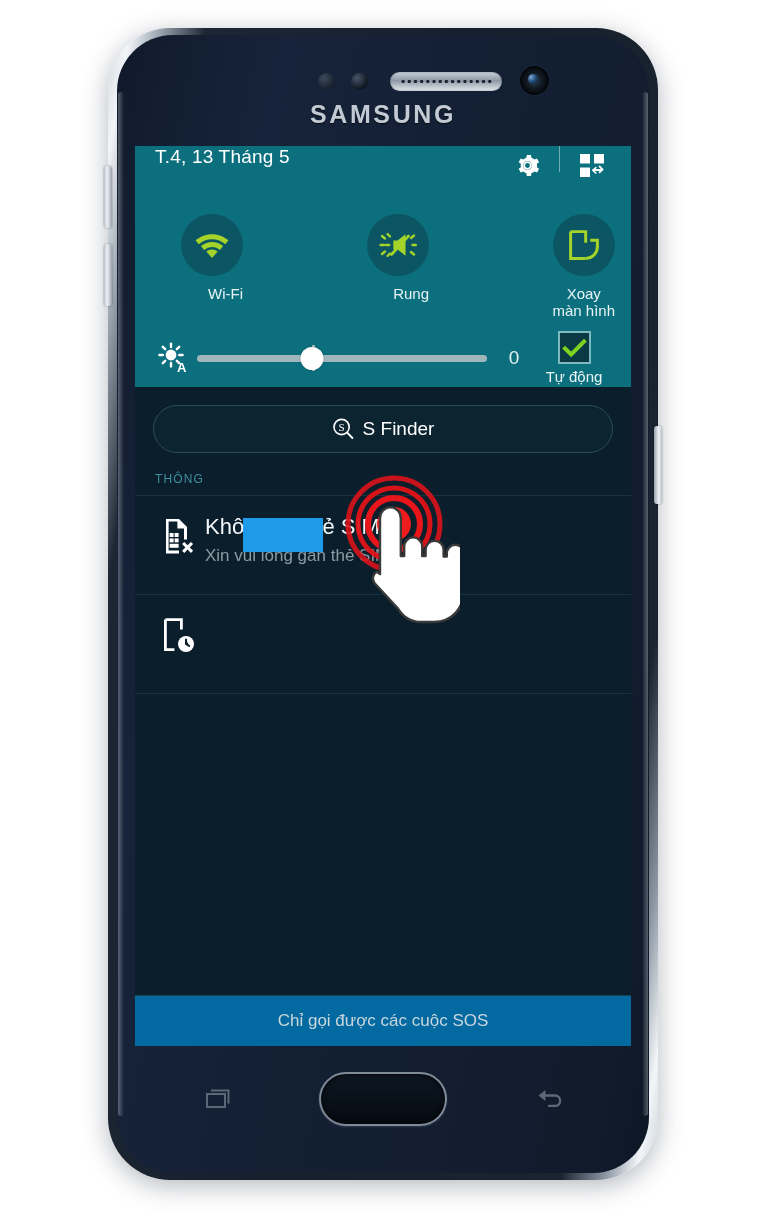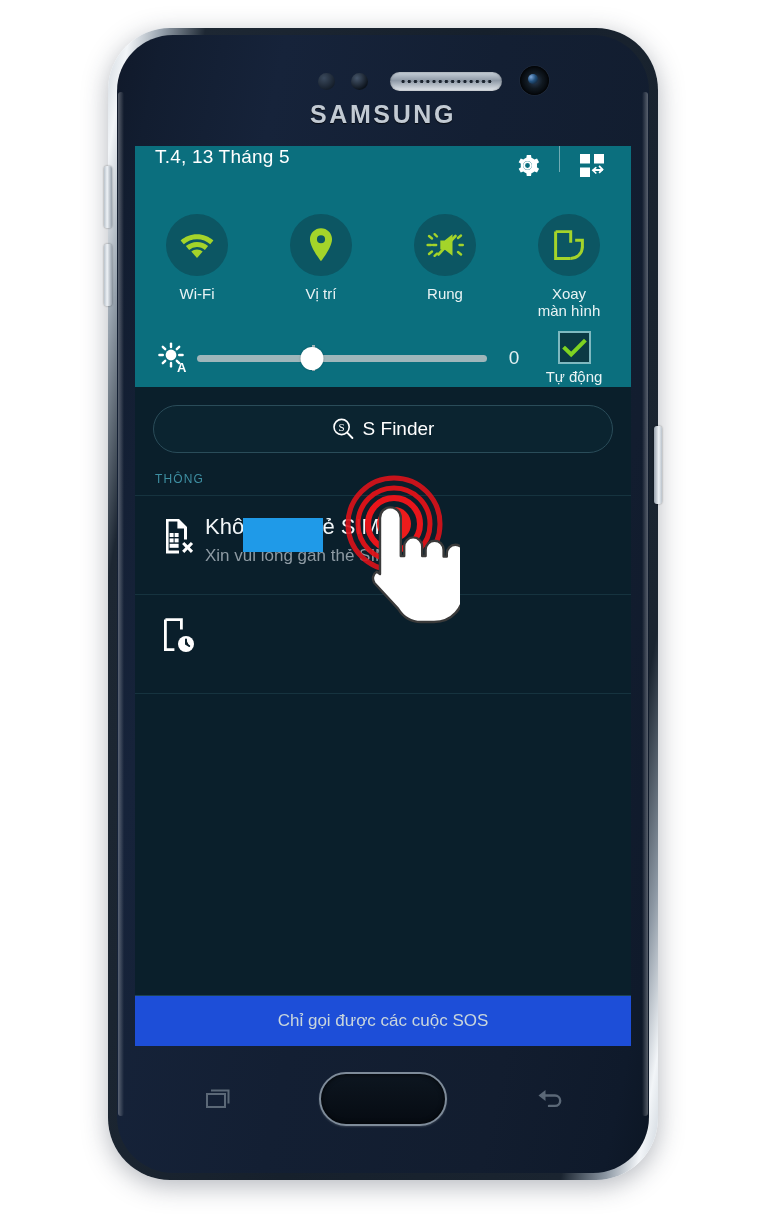--- a/index.html
+++ b/index.html
@@ -132,21 +132,21 @@
     margin: 0 13px;
   }
 
   
   #toggle-row {
     display: flex; justify-content: space-between;
     padding: 6px 16px 0 16px;
   }
   .toggle-item {
     width: 92px;
-    display: flex; flex-direction: column; align-items: center;
+    display: flex; flex-direction: column; align-items: flex-end;
   }
   .toggle-circle {
     width: 62px; height: 62px; border-radius: 50%;
     background: #0c5663;
     display: flex; align-items: center; justify-content: center;
   }
   .toggle-label {
     margin-top: 9px;
     color: #e9f3f4;
     font-size: 15px; line-height: 17px;
@@ -244,21 +244,21 @@
     position: absolute;
     left: 38px; top: 5px;
     width: 80px; height: 34px;
     background: #1f9ae8;
   }
 
   #screen-bottom-bar {
     position: absolute; left: 0; right: 0; bottom: 0;
     height: 50px;
     border-top: 1px solid #1d4352;
-    background: #1d4ed8;
+    background: #0369a1;
     display: flex; align-items: center; justify-content: center;
     color: #c9d6dc; font-size: 17px;
   }
 
   
   #bottom-bezel {
     position: absolute; left: 0; bottom: 0; width: 100%; height: 134px;
   }
   #home-button {
     position: absolute; left: 50%; top: 26px;
@@ -348,28 +348,20 @@
           <div class="toggle-circle">
             <svg width="36" height="30" viewBox="0 0 36 30" aria-hidden="true">
               <path fill="#a4d42a" d="M18 4.2C11.6 4.2 5.9 6.6 1.6 10.4l3.2 3.8C8.3 11.1 12.9 9.2 18 9.2s9.7 1.9 13.2 5l3.2-3.8C30.1 6.6 24.4 4.2 18 4.2z"></path>
               <path fill="#a4d42a" d="M18 11.9c-4.3 0-8.2 1.6-11.1 4.2l3.2 3.8A11.9 11.9 0 0 1 18 16.9c3 0 5.8 1.1 7.9 3l3.2-3.8A16.8 16.8 0 0 0 18 11.9z"></path>
               <path fill="#a4d42a" d="M18 19.4c-2.2 0-4.2.8-5.7 2.2L18 28l5.7-6.4a8.5 8.5 0 0 0-5.7-2.2z"></path>
             </svg>
           </div>
           <div class="toggle-label">Wi-Fi</div>
         </div>
 
-        <div class="toggle-item">
-          <div class="toggle-circle">
-            <svg width="30" height="36" viewBox="0 0 24 30" aria-hidden="true">
-              <path fill="#a4d42a" d="M12 1C6.9 1 2.8 5.1 2.8 10.2c0 6.9 9.2 18.3 9.2 18.3s9.2-11.4 9.2-18.3C21.2 5.1 17.1 1 12 1zm0 12.6a3.4 3.4 0 1 1 0-6.8 3.4 3.4 0 0 1 0 6.8z"></path>
-            </svg>
-          </div>
-          <div class="toggle-label">Vị trí</div>
-        </div>
 
         <div class="toggle-item">
           <div class="toggle-circle">
             <svg width="38" height="32" viewBox="0 0 38 32" aria-hidden="true">
               <g fill="none" stroke="#a4d42a" stroke-width="2.4" stroke-linecap="round">
                 <path d="M6 9.5 3 7"></path>
                   <path d="M5 16H1.6"></path>
                   <path d="M6 22.5 3 25"></path>
                 <path d="M11 7.5 8.6 5.2"></path>
                   <path d="M10.2 16H7"></path>

